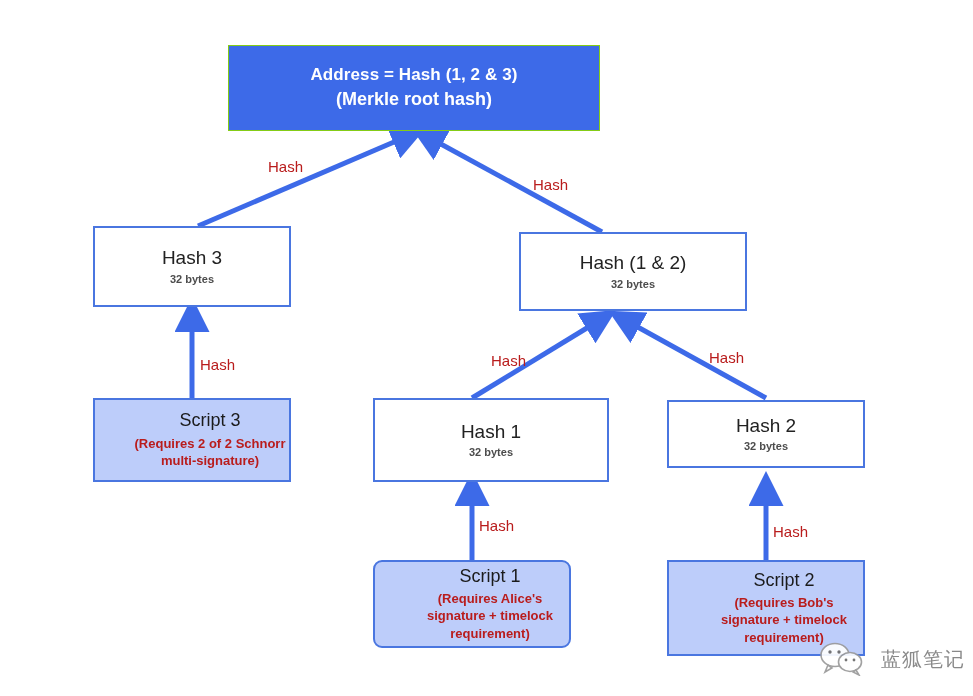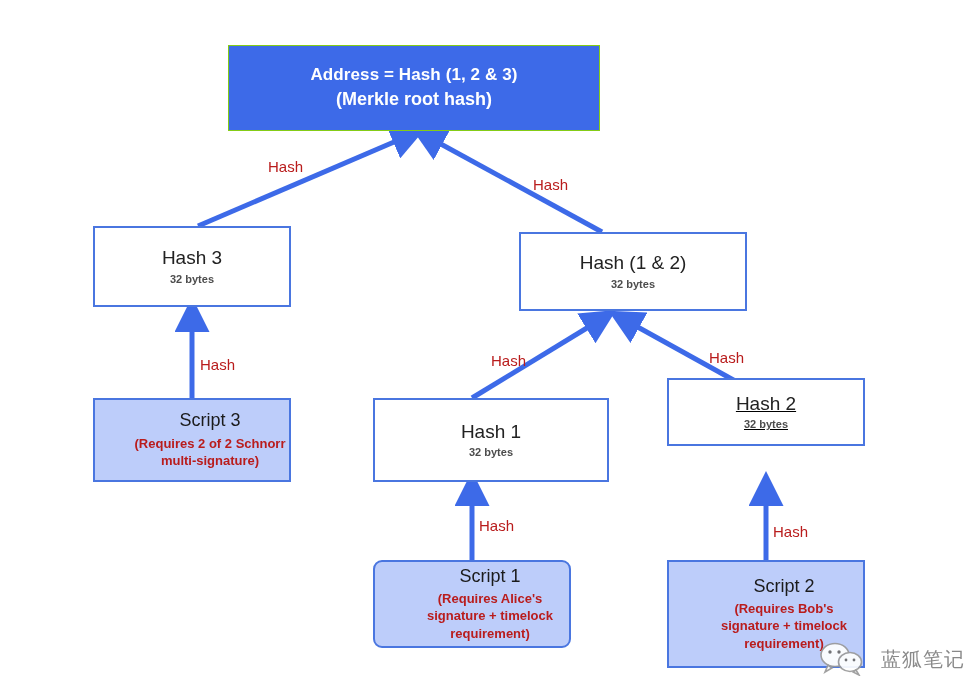--- a/index.html
+++ b/index.html
@@ -163,39 +163,39 @@
   <div class="node hash" style="left:519px; top:232px; width:228px; height:79px;">
     <div class="title">Hash (1 &amp; 2)</div>
     <div class="sub">32 bytes</div>
   </div>
 
   <div class="node hash" style="left:373px; top:398px; width:236px; height:84px;">
     <div class="title">Hash 1</div>
     <div class="sub">32 bytes</div>
   </div>
 
-  <div class="node hash" style="left:667px; top:378px; width:198px; height:68px;text-decoration:underline;">
+  <div class="node hash" style="left:667px; top:400px; width:198px; height:68px;">
     <div class="title">Hash 2</div>
     <div class="sub">32 bytes</div>
   </div>
 
   <div class="node script" style="left:93px; top:398px; width:198px; height:84px;">
     <div class="title">Script 3</div>
     <div class="sub">(Requires 2 of 2 Schnorr
 multi-signature)</div>
   </div>
 
   <div class="node script" style="left:373px; top:560px; width:198px; height:88px;border-radius:9px;">
     <div class="title">Script 1</div>
     <div class="sub">(Requires Alice's
 signature + timelock
 requirement)</div>
   </div>
 
-  <div class="node script" style="left:667px; top:560px; width:198px; height:108px;">
+  <div class="node script" style="left:667px; top:560px; width:198px; height:96px;">
     <div class="title">Script 2</div>
     <div class="sub">(Requires Bob's
 signature + timelock
 requirement)</div>
   </div>
 
   <div class="edge-label" style="left:268px; top:158px;">Hash</div>
 
   <div class="edge-label" style="left:533px; top:176px;">Hash</div>
 

